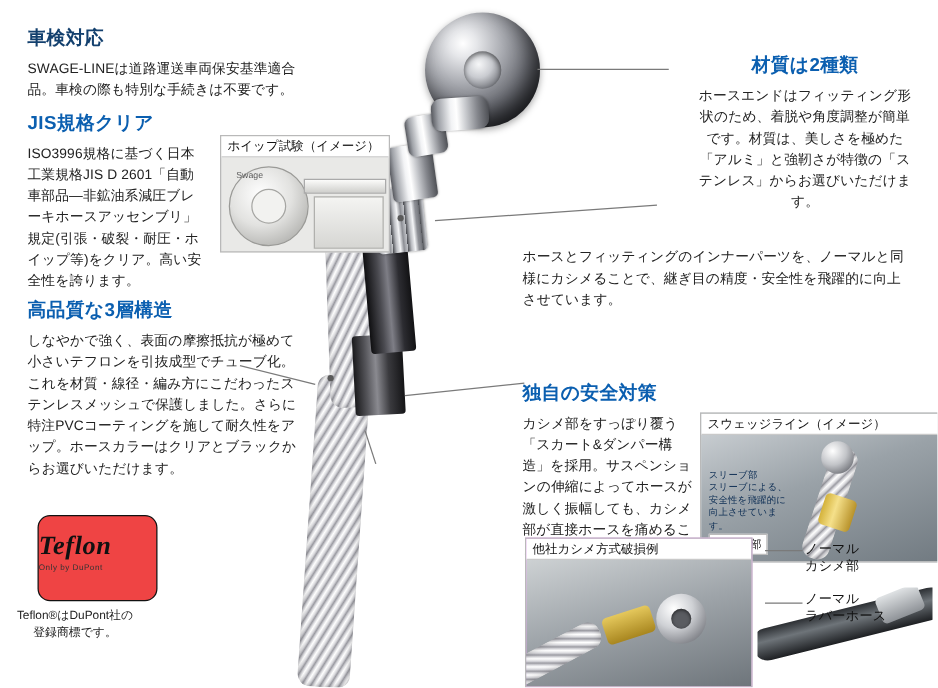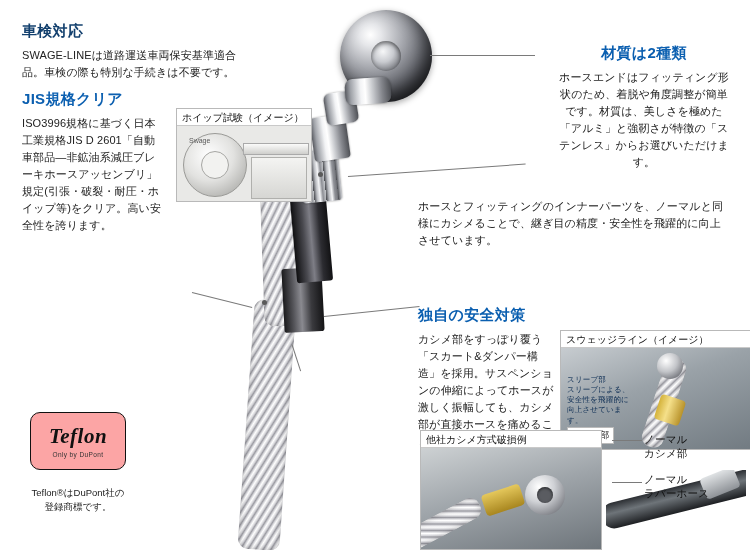--- a/index.html
+++ b/index.html
@@ -99,25 +99,24 @@
     position: absolute;
     width: 5px;
     height: 5px;
     border-radius: 50%;
     background: #5a5a5a;
   }
   
   .teflon-box {
     position: absolute;
     width: 96px;
-    height: 58px;
+    height: 69px;
     border: 1px solid #111;
     border-radius: 10px;
-    background: #fca5a5;
-    text-align: center;
+    background: #ef4444;
     box-sizing: border-box;
   }
   .teflon-word {
     font-family: "Liberation Serif", "DejaVu Serif", serif;
     font-style: italic;
     font-weight: bold;
     font-size: 21px;
     color: #111;
     margin-top: 11px;
     letter-spacing: 0.5px;
@@ -175,20 +174,24 @@
   <div class="block" style="left:22px; top:22px; width:218px;">
     <div class="head dark">車検対応</div>
     <div class="body-txt" style="margin-top:6px;">SWAGE-LINEは道路運送車両保安基準適合品。車検の際も特別な手続きは不要です。</div>
   </div>
 
   <div class="block" style="left:22px; top:90px; width:142px;">
     <div class="head blue">JIS規格クリア</div>
     <div class="body-txt" style="margin-top:6px;">ISO3996規格に基づく日本工業規格JIS D 2601「自動車部品—非鉱油系減圧ブレーキホースアッセンブリ」規定(引張・破裂・耐圧・ホイップ等)をクリア。高い安全性を誇ります。</div>
   </div>
 
+  <div class="block" style="left:22px; top:240px; width:218px;">
+    <div class="head blue">高品質な3層構造</div>
+    <div class="body-txt" style="margin-top:6px;">しなやかで強く、表面の摩擦抵抗が極めて小さいテフロンを引抜成型でチューブ化。これを材質・線径・編み方にこだわったステンレスメッシュで保護しました。さらに特注PVCコーティングを施して耐久性をアップ。ホースカラーはクリアとブラックからお選びいただけます。</div>
+  </div>
 
   <div class="block" style="left:556px; top:44px; width:176px;text-align:center;">
     <div class="head blue">材質は2種類</div>
     <div class="body-txt" style="margin-top:6px;">ホースエンドはフィッティング形状のため、着脱や角度調整が簡単です。材質は、美しさを極めた「アルミ」と強靭さが特徴の「ステンレス」からお選びいただけます。</div>
   </div>
 
   <div class="block" style="left:418px; top:192px; width:312px;">
     <div class="body-txt" style="margin-top:6px;">ホースとフィッティングのインナーパーツを、ノーマルと同様にカシメることで、継ぎ目の精度・安全性を飛躍的に向上させています。</div>
   </div>
 
@@ -247,16 +250,16 @@
     <div class="cap-label" style="position:absolute; left:644px; top:472px; white-space:pre-line; line-height:1.35;">ノーマル
 ラバーホース</div>
     <div class="leader" style="left:612px; top:440px; width:30px;"></div>
     <div class="leader" style="left:612px; top:482px; width:30px;"></div>
   </div>
 
   <div class="teflon-box" style="left:30px; top:412px;">
     <div class="teflon-word">Teflon</div>
     <div class="teflon-sub">Only by DuPont</div>
   </div>
-  <div class="teflon-note" style="left:18px; top:486px; white-space:pre-line;">Teflon®はDuPont社の
+  <div class="teflon-note" style="left:0; top:486px; white-space:pre-line;">Teflon®はDuPont社の
 登録商標です。</div>
 
 </div>
 
 </body></html>

